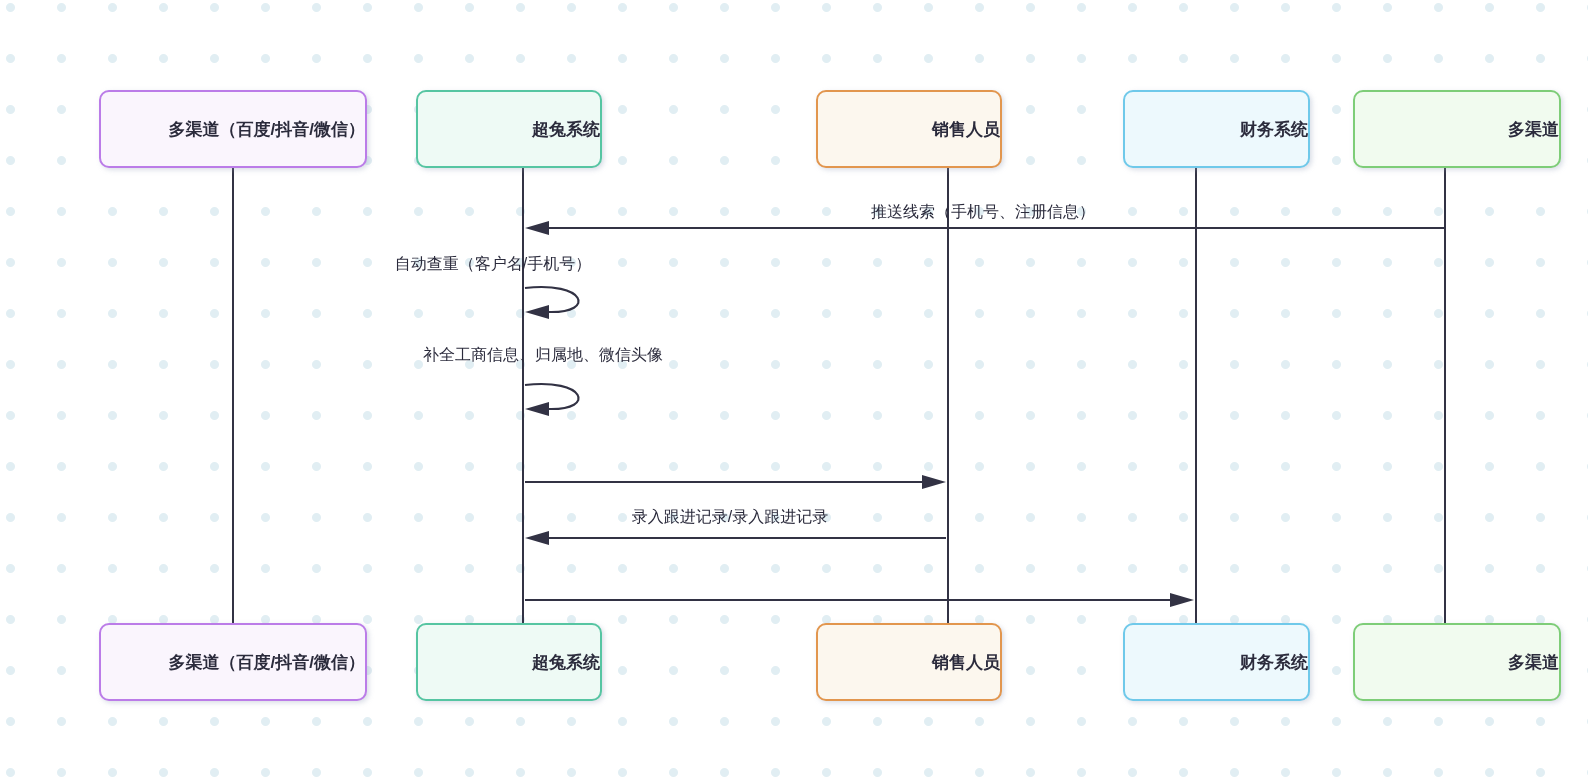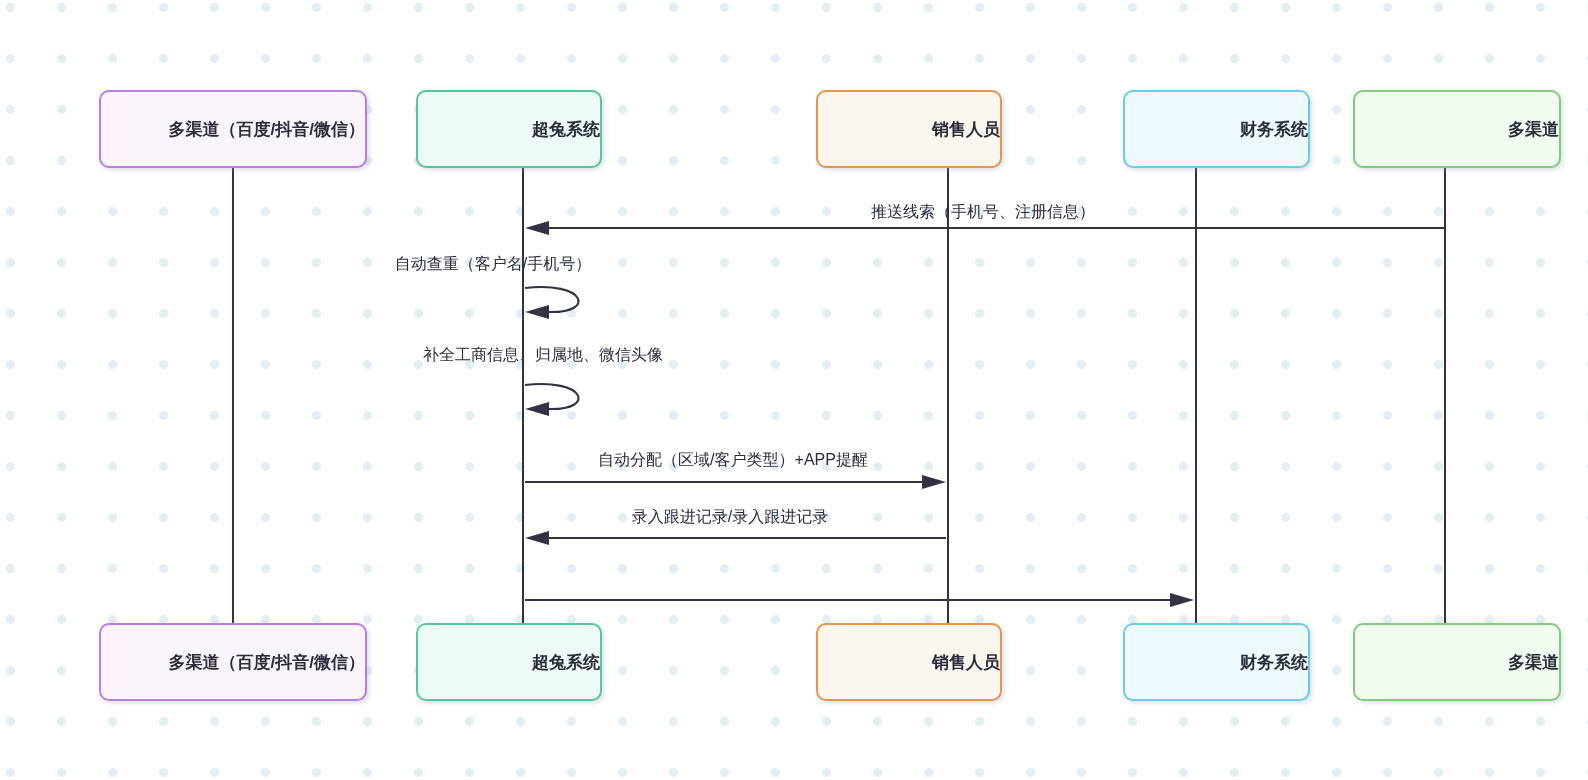--- a/index.html
+++ b/index.html
@@ -132,16 +132,15 @@
   <div class="actor-box actor-4 row-bottom">
     <span>财务系统</span>
   </div>
   <div class="actor-box actor-5 row-bottom">
     <span>多渠道</span>
   </div>
 
   <div class="msg-label" style="left:983px; top:201px;">推送线索（手机号、注册信息）</div>
   <div class="msg-label" style="left:493px; top:253px;">自动查重（客户名/手机号）</div>
   <div class="msg-label" style="left:495px; top:344px;margin-left:48px;">补全工商信息、归属地、微信头像</div>
-  <div class="msg-label" style="left:733px; top:449px;">自动分配（区域/客户类型）+APP提醒</div>
   <div class="msg-label" style="left:730px; top:506px;">录入跟进记录/录入跟进记录</div>
 
 </div>
 
 </body></html>

